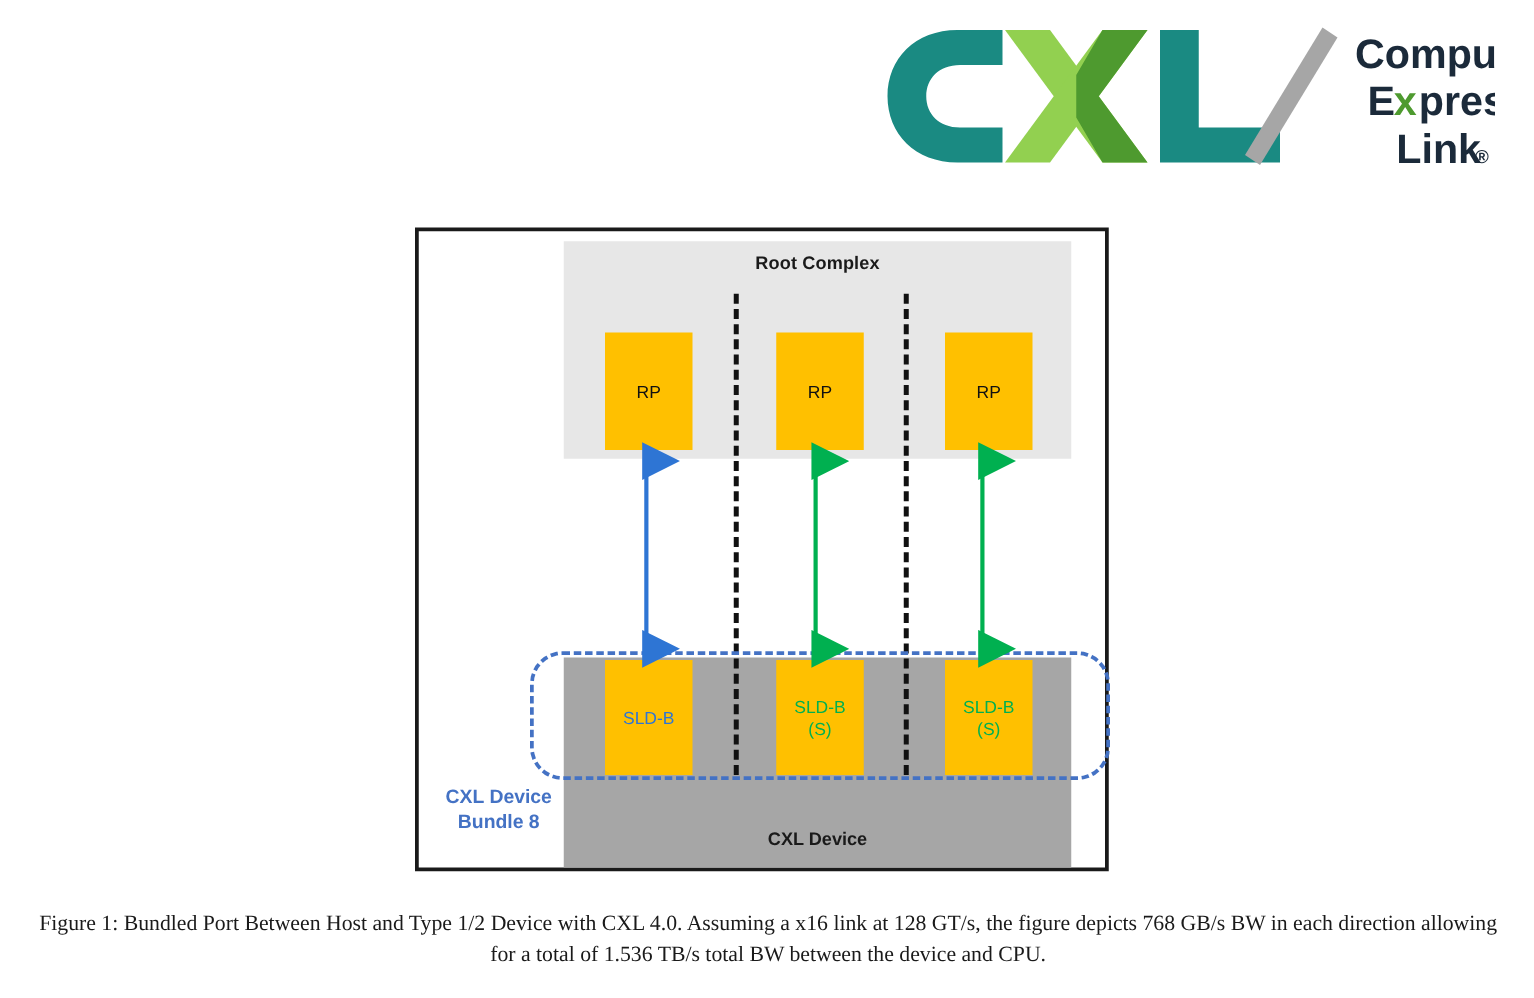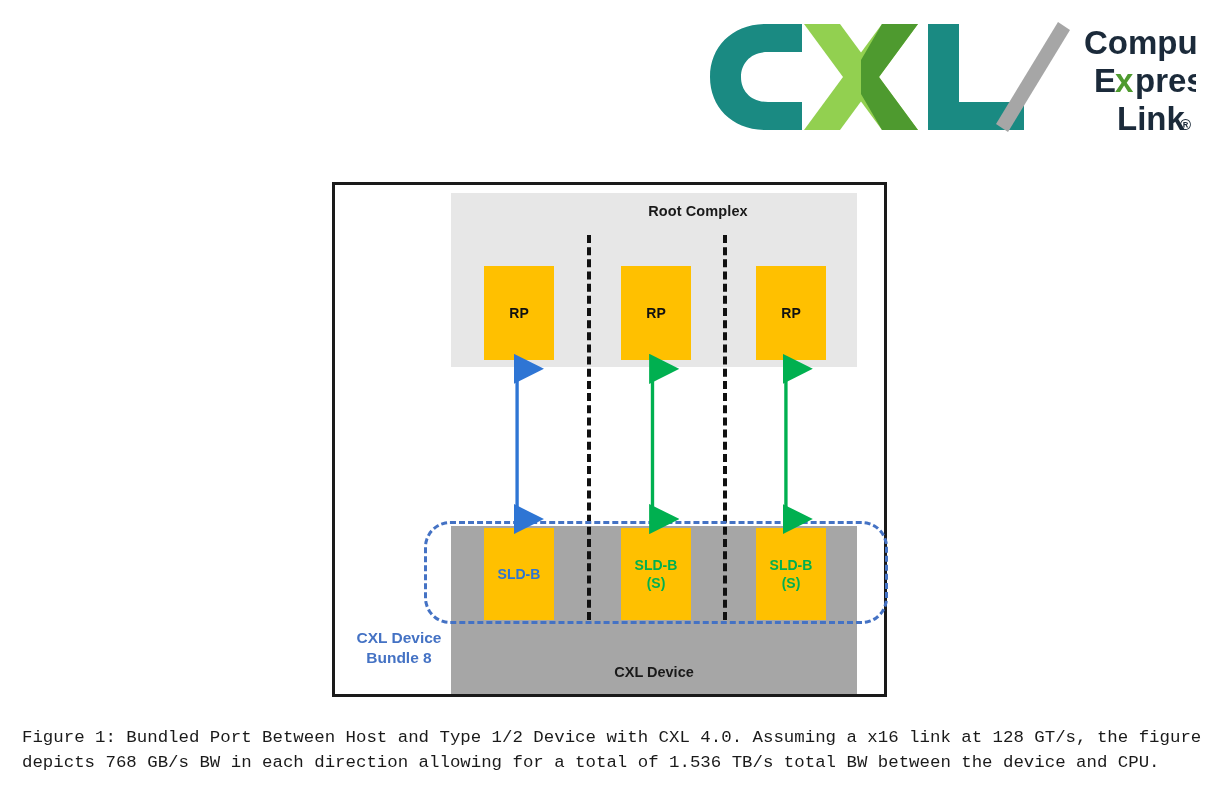--- a/index.html
+++ b/index.html
@@ -20,38 +20,38 @@
     border:3px solid #1a1a1a;background:#ffffff;box-sizing:border-box;
   }
 
   
   #root-complex{
     position:absolute;left:116px;top:8px;width:406px;height:174px;
     background:#e7e7e7;
   }
   #root-complex-label{
     position:absolute;left:0;top:10px;width:100%;text-align:center;
-    font-size:14.5px;font-weight:bold;color:#1a1a1a;letter-spacing:.1px;padding-left:44px;
+    font-size:14.5px;font-weight:bold;color:#1a1a1a;letter-spacing:.1px;
   }
 
   
   #cxl-device{
     position:absolute;left:116px;top:341px;width:406px;height:168px;
     background:#a6a6a6;
   }
   #cxl-device-label{
     position:absolute;left:0;bottom:14px;width:100%;text-align:center;
     font-size:14.5px;font-weight:bold;color:#1a1a1a;
   }
 
   
   .blk{
     position:absolute;background:#ffc000;
     display:flex;flex-direction:column;align-items:center;justify-content:center;
-    font-size:14px;font-weight:bold;line-height:1.32;text-align:left;
+    font-size:14px;font-weight:normal;line-height:1.32;text-align:left;
   }
   .rp{width:70px;height:94px;top:81px;color:#111111;}
   .sld{width:70px;height:92px;top:343px;}
   .sld-blue{color:#2e75d4;}
   .sld-green{color:#00b050;}
 
   
   .partition{
     position:absolute;width:0;border-left:4px dashed #111111;
     top:50px;height:385px;
@@ -67,22 +67,22 @@
   }
   #bundle-label{
     position:absolute;left:6px;top:443px;width:116px;text-align:center;
     font-size:15.5px;font-weight:bold;color:#4472c4;line-height:1.28;
     color:#4472c4;
   }
 
   
   #caption{
     position:absolute;left:22px;top:726px;width:1185px;
-    font-size:17.4px;color:#1a1a1a;line-height:1.42;
-    font-family:Liberation Mono, monospace;
+    text-align:center;font-size:17.4px;color:#1a1a1a;line-height:1.42;
+    font-family:Liberation Serif, serif;
   }
 </style>
 </head>
 <body>
 
 <div id="logo">
   <svg width="490" height="118" viewBox="0 0 490 118" xmlns="http://www.w3.org/2000/svg">
 
     <path d="M60 6 C26 6 4 29 4 59 C4 89 26 112 60 112 L96 112 L96 84 L62 84 C45 84 35 73 35 59 C35 45 45 34 62 34 L96 34 L96 6 Z" fill="#1a8a82"></path>
 

